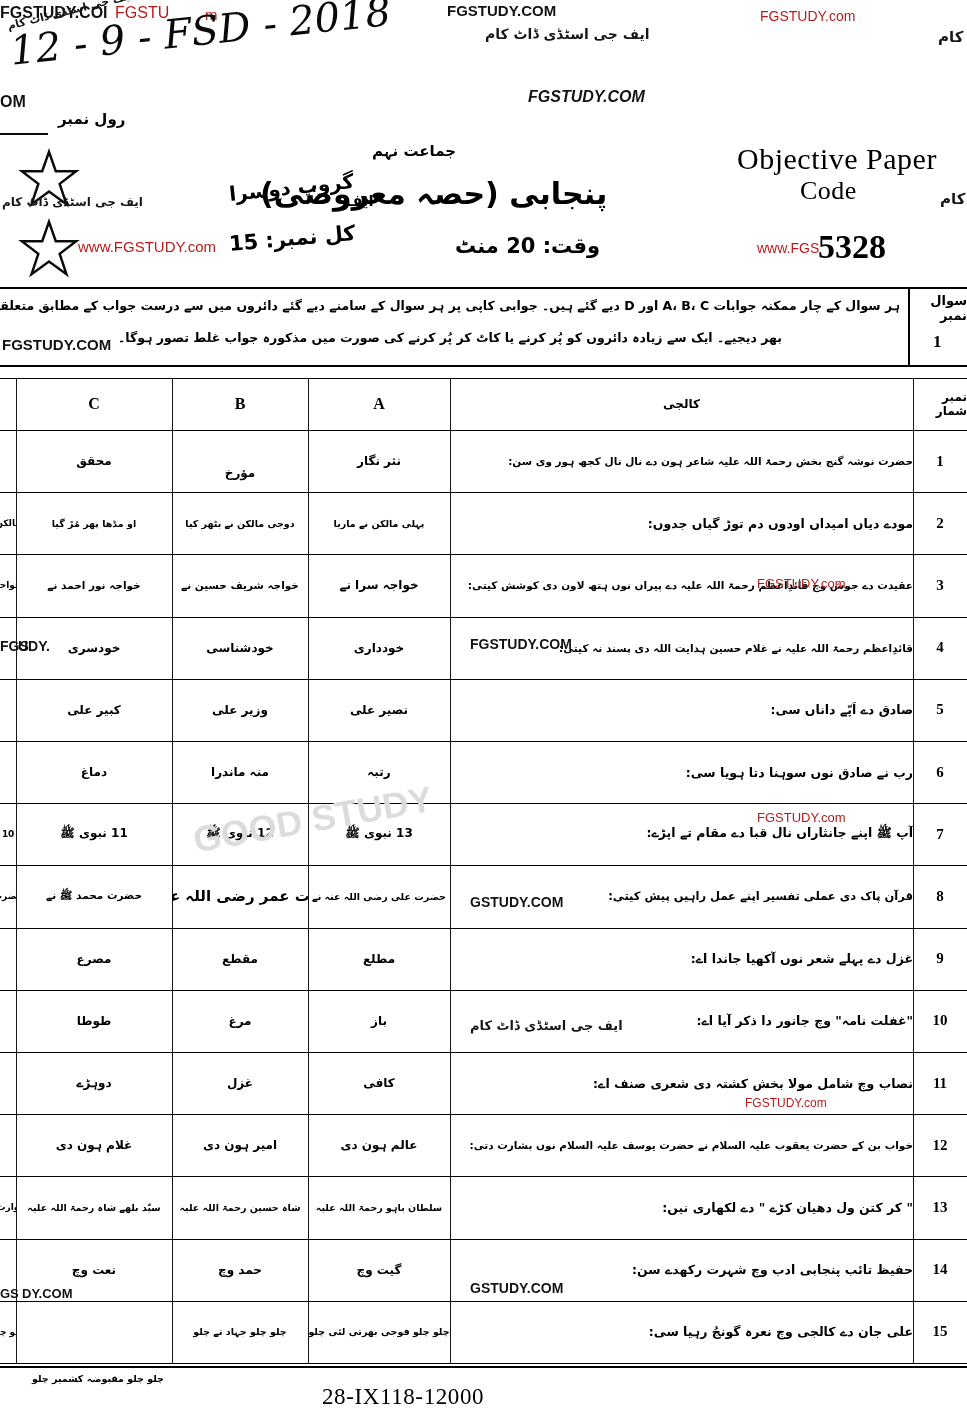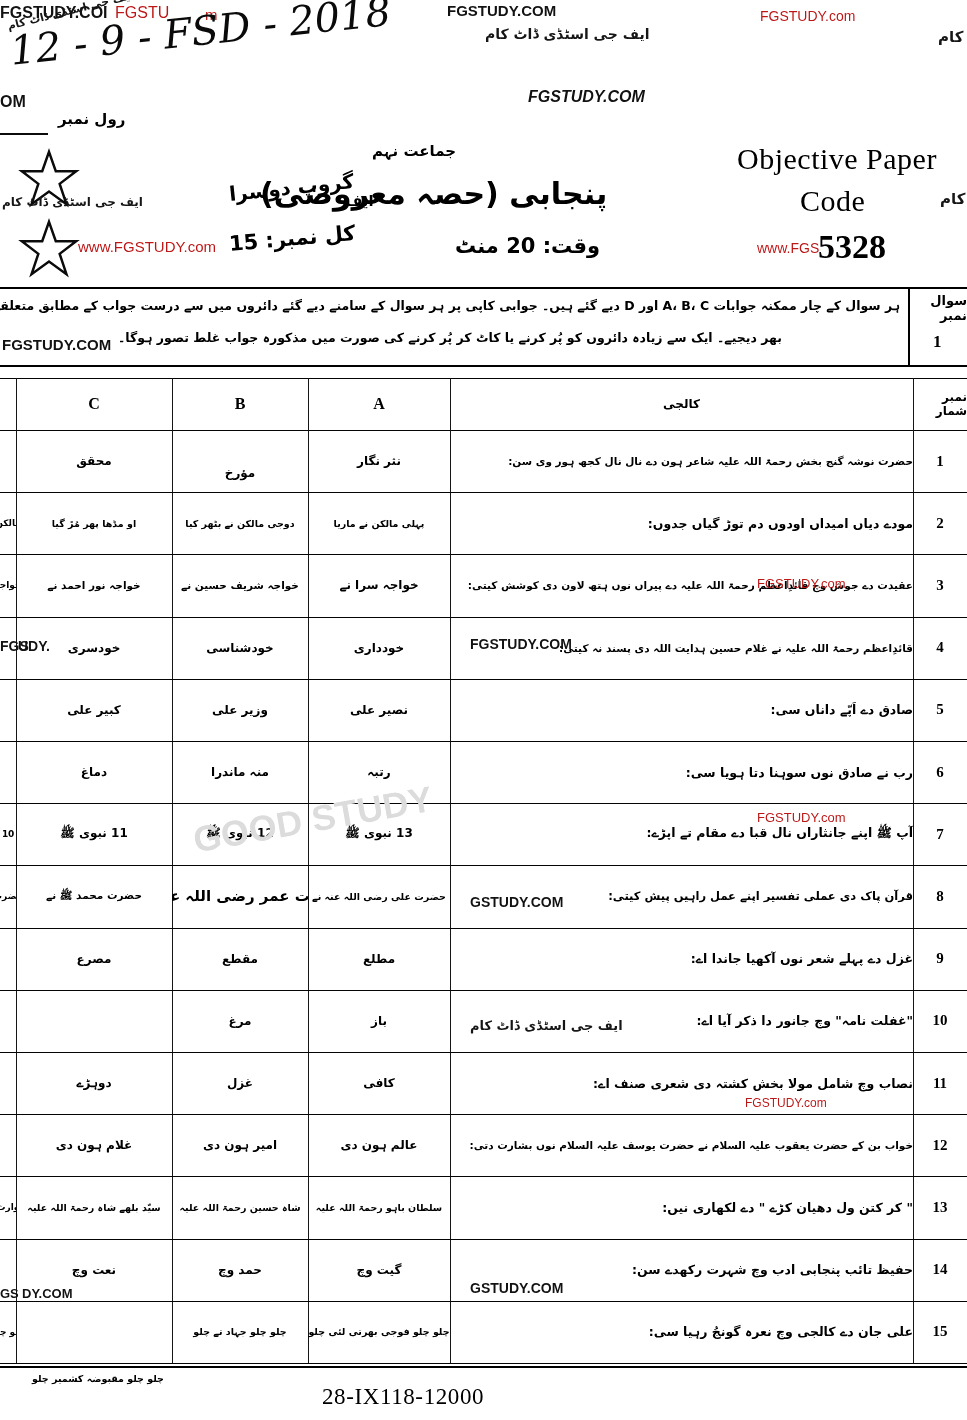--- a/index.html
+++ b/index.html
@@ -190,21 +190,21 @@
 
   <div class="abs title-main" style="left:260px; top:176px; font-size:30px;">پنجابی (حصہ معروضی)</div>
 
   <div class="abs title-main" style="left:228px; top:182px; font-size:20px; transform:rotate(-6deg); transform-origin:left top;">گروپ دوسرا</div>
 
   <div class="abs title-main" style="left:228px; top:232px; font-size:21px; transform:rotate(-5deg); transform-origin:left top;">کل نمبر: 15</div>
 
   <div class="abs title-main" style="left:455px; top:234px; font-size:21px;">وقت: 20 منٹ</div>
 
   <div class="abs obj-title" style="left:737px; top:142px; font-size:30px;">Objective Paper</div>
-  <div class="abs obj-title" style="left:800px; top:184px; font-size:30px;">Code</div>
+  <div class="abs obj-title" style="left:800px; top:176px; font-size:26px;">Code</div>
   <div class="abs wm-urdu" style="left:940px; top:190px; font-size:15px;">کام</div>
 
   <div class="abs wm wm-light" style="left:757px; top:240px; font-size:14px; font-weight:400;">www.FGS</div>
   <div class="abs code-num" style="left:818px; top:228px; font-size:34px;">5328</div>
 
   <div class="abs rule" style="left:0px; top:287px; width:967px; height:2px;"></div>
   <div class="abs rule" style="left:0px; top:365px; width:967px; height:2px;"></div>
   <div class="abs vrule" style="left:908px; top:287px; width:2px; height:79px;"></div>
 
   <div class="abs instr-text" style="left:0px; top:291px; width:900px;">ہر سوال کے چار ممکنہ جوابات A، B، C اور D دیے گئے ہیں۔ جوابی کاپی پر ہر سوال کے سامنے دیے گئے دائروں میں سے درست جواب کے مطابق متعلقہ دائرہ</div>
@@ -405,20 +405,23 @@
       </div>
       <div class="cell cell-q" style="left: 450px; top: 549.6px; width: 463px; height: 62.2px;">
         <span class="q-text">غزل دے پہلے شعر نوں آکھیا جاندا اے:</span>
       </div>
       <div class="cell cell-sn" style="left: 913px; top: 549.6px; width: 54px; height: 62.2px;">
         <span class="sn-text">9</span>
       </div>
       <div class="hline" style="top: 674px;"></div>
       <div class="cell cell-opt" style="left: 0px; top: 611.8px; width: 16px; height: 62.2px;">
         <span class="opt-text" style="font-size: 9px;"></span>
+      </div>
+      <div class="cell cell-opt" style="left: 16px; top: 611.8px; width: 156px; height: 62.2px;">
+        <span class="opt-text" style="font-size: 12px;">طوطا</span>
       </div>
       <div class="cell cell-opt" style="left: 172px; top: 611.8px; width: 136px; height: 62.2px;">
         <span class="opt-text" style="font-size: 12px;">مرغ</span>
       </div>
       <div class="cell cell-opt" style="left: 308px; top: 611.8px; width: 142px; height: 62.2px;">
         <span class="opt-text" style="font-size: 12px;">باز</span>
       </div>
       <div class="cell cell-q" style="left: 450px; top: 611.8px; width: 463px; height: 62.2px;">
         <span class="q-text">"غفلت نامہ" وچ جانور دا ذکر آیا اے:</span>
       </div>

